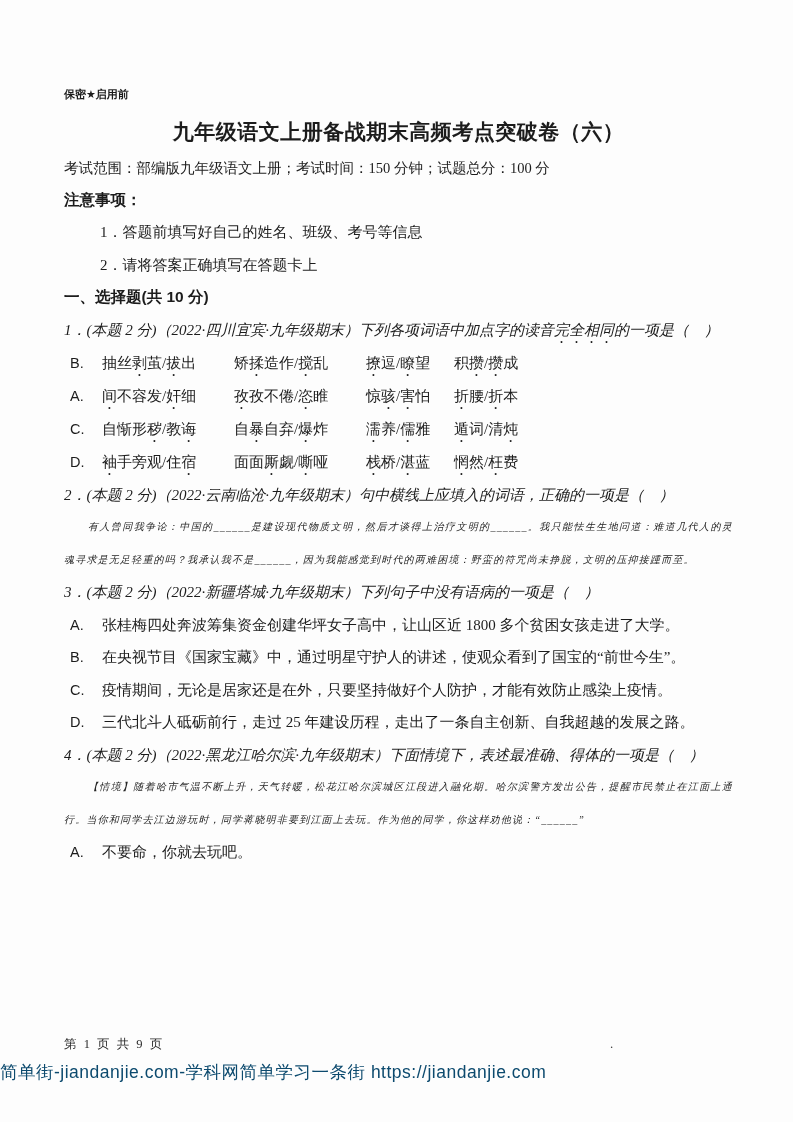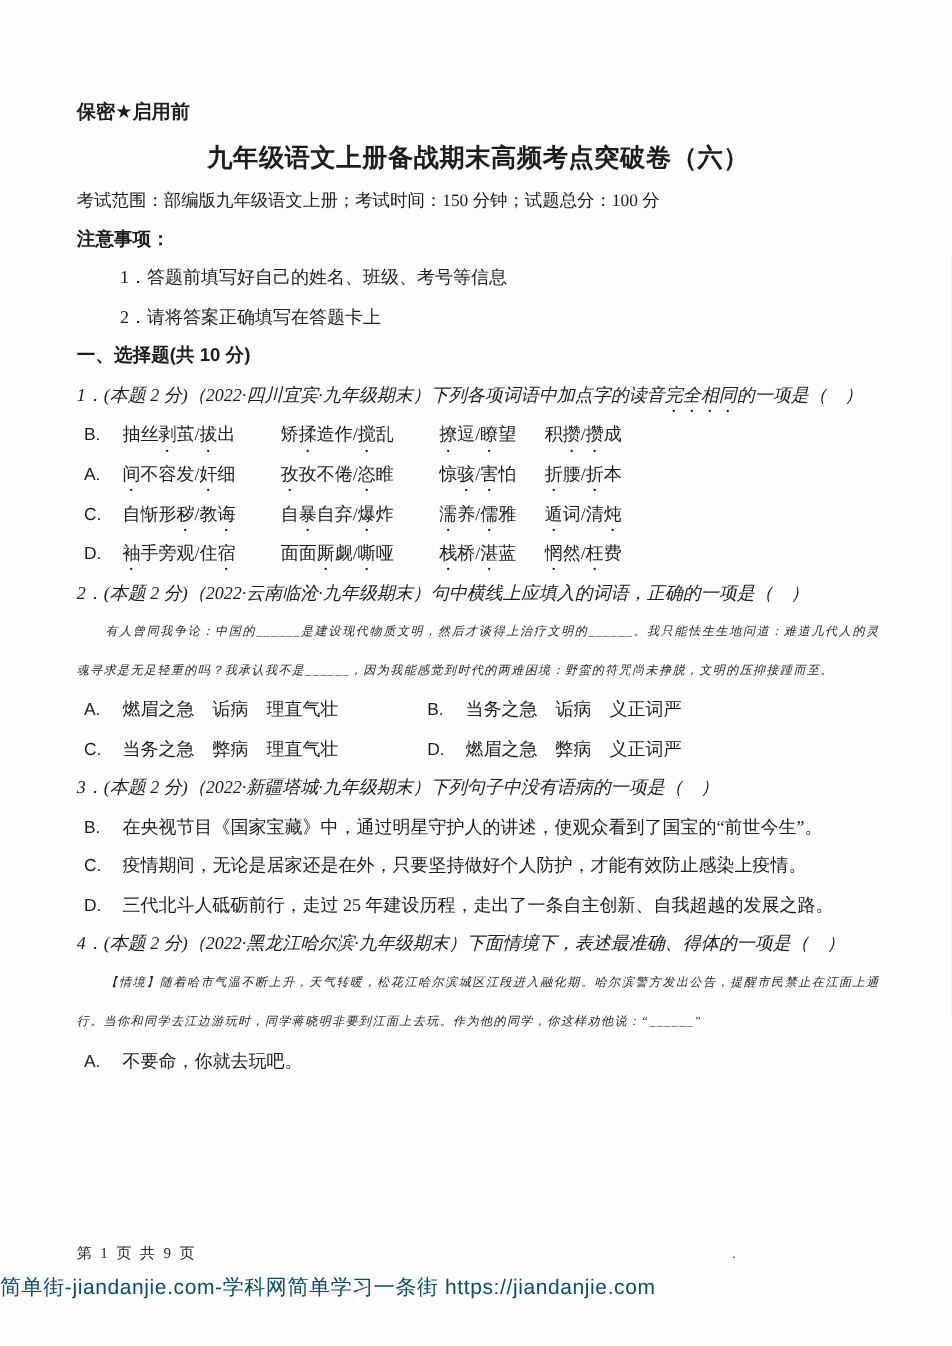--- a/index.html
+++ b/index.html
@@ -9,21 +9,21 @@
     margin:0 auto;
     background:#fdfdfd;
     color:#1c1c1c;
     font-family:"Liberation Serif","DejaVu Serif",serif;
     box-sizing:border-box;
     padding:84px 60px 0 64px;
     overflow:hidden;
   }
   .classification{
     font-family:"Liberation Sans","DejaVu Sans",sans-serif;
-    font-weight:700;font-size:16px;line-height:20px;
+    font-weight:700;font-size:11px;line-height:20px;
   }
   .title{
     font-family:"Liberation Sans","DejaVu Sans",sans-serif;
     font-weight:700;font-size:21px;line-height:30px;
     text-align:center;margin-top:13px;letter-spacing:0.5px;
   }
   .subtitle{
     font-size:14.5px;line-height:20px;text-align:left;margin-top:11px;
   }
   .notice-heading{
@@ -113,38 +113,27 @@
       <span class="opt-label">C.</span><span class="grp g1">自惭形<span class="em">秽</span>/教<span class="em">诲</span></span><span class="grp g2">自<span class="em">暴</span>自弃/<span class="em">爆</span>炸</span><span class="grp g3"><span class="em">濡</span>养/<span class="em">儒</span>雅</span><span class="grp"><span class="em">遁</span>词/清<span class="em">炖</span></span>
     </div>
     <div class="opt-row">
       <span class="opt-label">D.</span><span class="grp g1"><span class="em">袖</span>手旁观/住<span class="em">宿</span></span><span class="grp g2">面面<span class="em">厮</span>觑/<span class="em">嘶</span>哑</span><span class="grp g3"><span class="em">栈</span>桥/<span class="em">湛</span>蓝</span><span class="grp"><span class="em">惘</span>然/<span class="em">枉</span>费</span>
     </div>
   </div>
 
   <div>
     <p class="stem">2．(本题 2 分)（2022·云南临沧·九年级期末）句中横线上应填入的词语，正确的一项是（　）</p>
     <p class="passage">有人曾同我争论：中国的______是建设现代物质文明，然后才谈得上治疗文明的______。我只能怯生生地问道：难道几代人的灵魂寻求是无足轻重的吗？我承认我不是______，因为我能感觉到时代的两难困境：野蛮的符咒尚未挣脱，文明的压抑接踵而至。</p>
-    <div class="opt-grid">
-      <div class="opt-row">
-        <span class="opt-label">A.</span><span>燃眉之急　诟病　理直气壮</span>
-      </div>
-      <div class="opt-row">
-        <span class="opt-label">B.</span><span>当务之急　诟病　义正词严</span>
-      </div>
-      <div class="opt-row">
-        <span class="opt-label">C.</span><span>当务之急　弊病　理直气壮</span>
-      </div>
-      <div class="opt-row">
-        <span class="opt-label">D.</span><span>燃眉之急　弊病　义正词严</span>
-      </div>
-    </div>
   </div>
 
   <div>
     <p class="stem">3．(本题 2 分)（2022·新疆塔城·九年级期末）下列句子中没有语病的一项是（　）</p>
+    <div class="opt-row">
+      <span class="opt-label">A.</span><span>张桂梅四处奔波筹集资金创建华坪女子高中，让山区近 1800 多个贫困女孩走进了大学。</span>
+    </div>
     <div class="opt-row">
       <span class="opt-label">B.</span><span>在央视节目《国家宝藏》中，通过明星守护人的讲述，使观众看到了国宝的“前世今生”。</span>
     </div>
     <div class="opt-row">
       <span class="opt-label">C.</span><span>疫情期间，无论是居家还是在外，只要坚持做好个人防护，才能有效防止感染上疫情。</span>
     </div>
     <div class="opt-row">
       <span class="opt-label">D.</span><span>三代北斗人砥砺前行，走过 25 年建设历程，走出了一条自主创新、自我超越的发展之路。</span>
     </div>
   </div>

